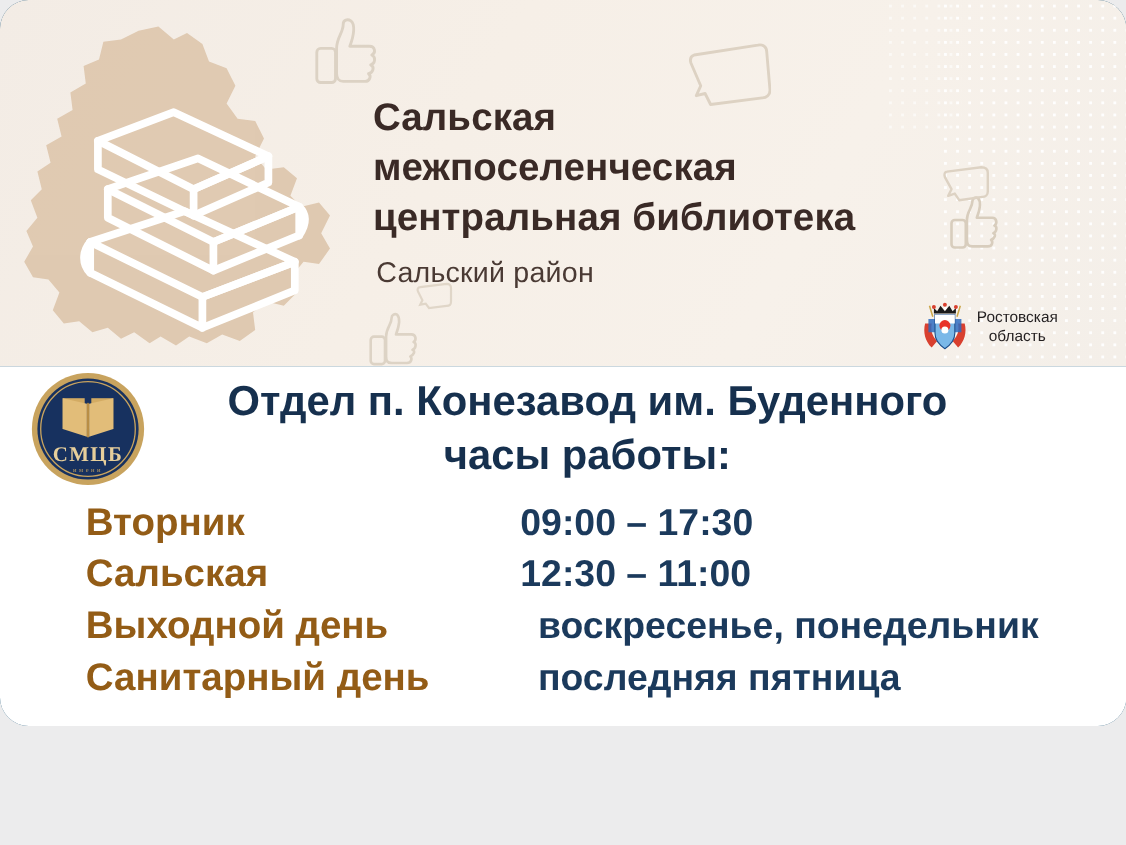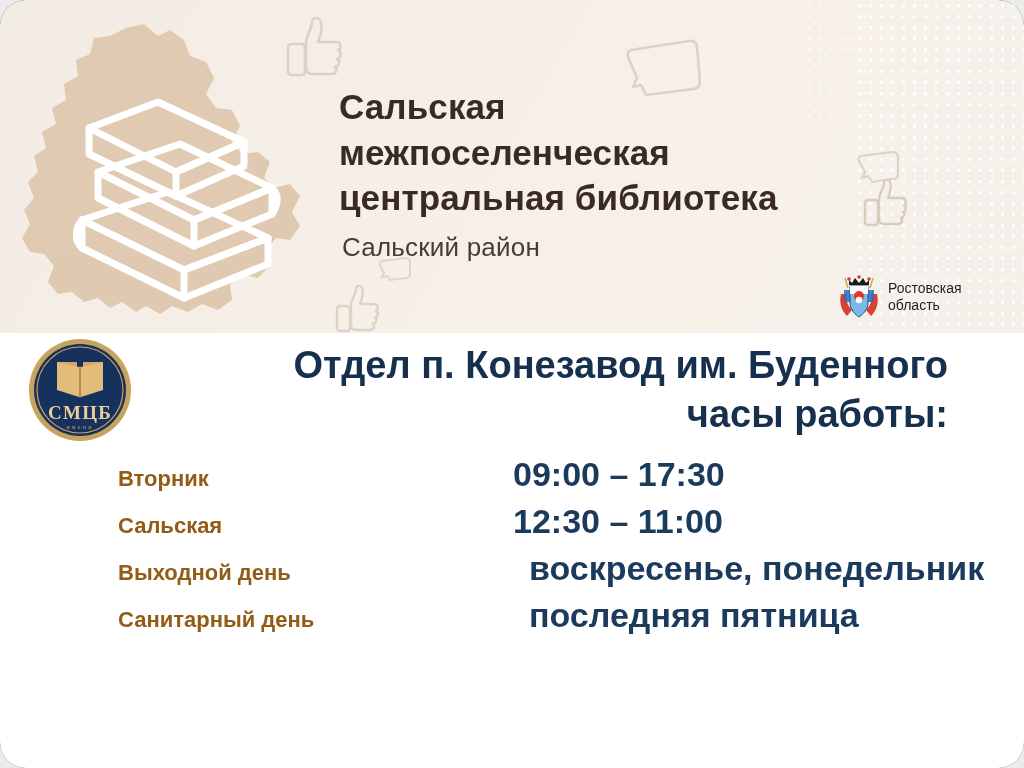--- a/index.html
+++ b/index.html
@@ -14,21 +14,21 @@
     font-family: "Liberation Sans", "DejaVu Sans", sans-serif;
     overflow: hidden;
   }
 
   
   .poster {
     position: absolute;
     left: 0;
     top: 0;
     width: 1024px;
-    height: 768px;
+    height: 660px;
     background: #0c4a6e;
     border-radius: 26px;
     overflow: hidden;
     box-sizing: border-box;
   }
 
   
   .banner {
     position: absolute;
     left: 0;
@@ -120,20 +120,21 @@
   }
 
   
   .rostov {
     position: absolute;
     left: 838px;
     top: 272px;
     display: flex;
     align-items: center;
     gap: 8px;
+    text-align: center;
   }
   .rostov-arms { width: 42px; height: 50px; }
   .rostov-arms svg { display: block; width: 100%; height: 100%; }
   .rostov-text {
     color: #231f20;
     font-size: 14px;
     line-height: 1.22;
     font-weight: 400;
   }
   .rostov-text span { display: block; }
@@ -156,21 +157,21 @@
     width: 106px;
     height: 106px;
   }
   .seal svg { display: block; width: 100%; height: 100%; }
 
   .title-block {
     position: absolute;
     left: 120px;
     top: 8px;
     width: 828px;
-    text-align: right;
+    text-align: center;
     color: #16304e;
     font-weight: 700;
     font-size: 38px;
     line-height: 1.30;
   }
   .title-block .t-line { display: block; }
 
   
   .schedule {
     position: absolute;
@@ -180,24 +181,23 @@
   }
   .row {
     display: flex;
     align-items: baseline;
     height: 47px;
   }
   .row .lbl {
     width: 395px;
     flex: 0 0 395px;
     color: #935c16;
-    font-size: 22px;
+    font-size: 35px;
     font-weight: 700;
     white-space: nowrap;
-    margin-left: 40px;
   }
   .row .val {
     color: #1b3a5c;
     font-size: 34px;
     font-weight: 700;
     white-space: nowrap;
   }
   .row.indent .val { padding-left: 16px; }
   .row.cont { height: 47px; }
   .row.cont .lbl { visibility: hidden; }

